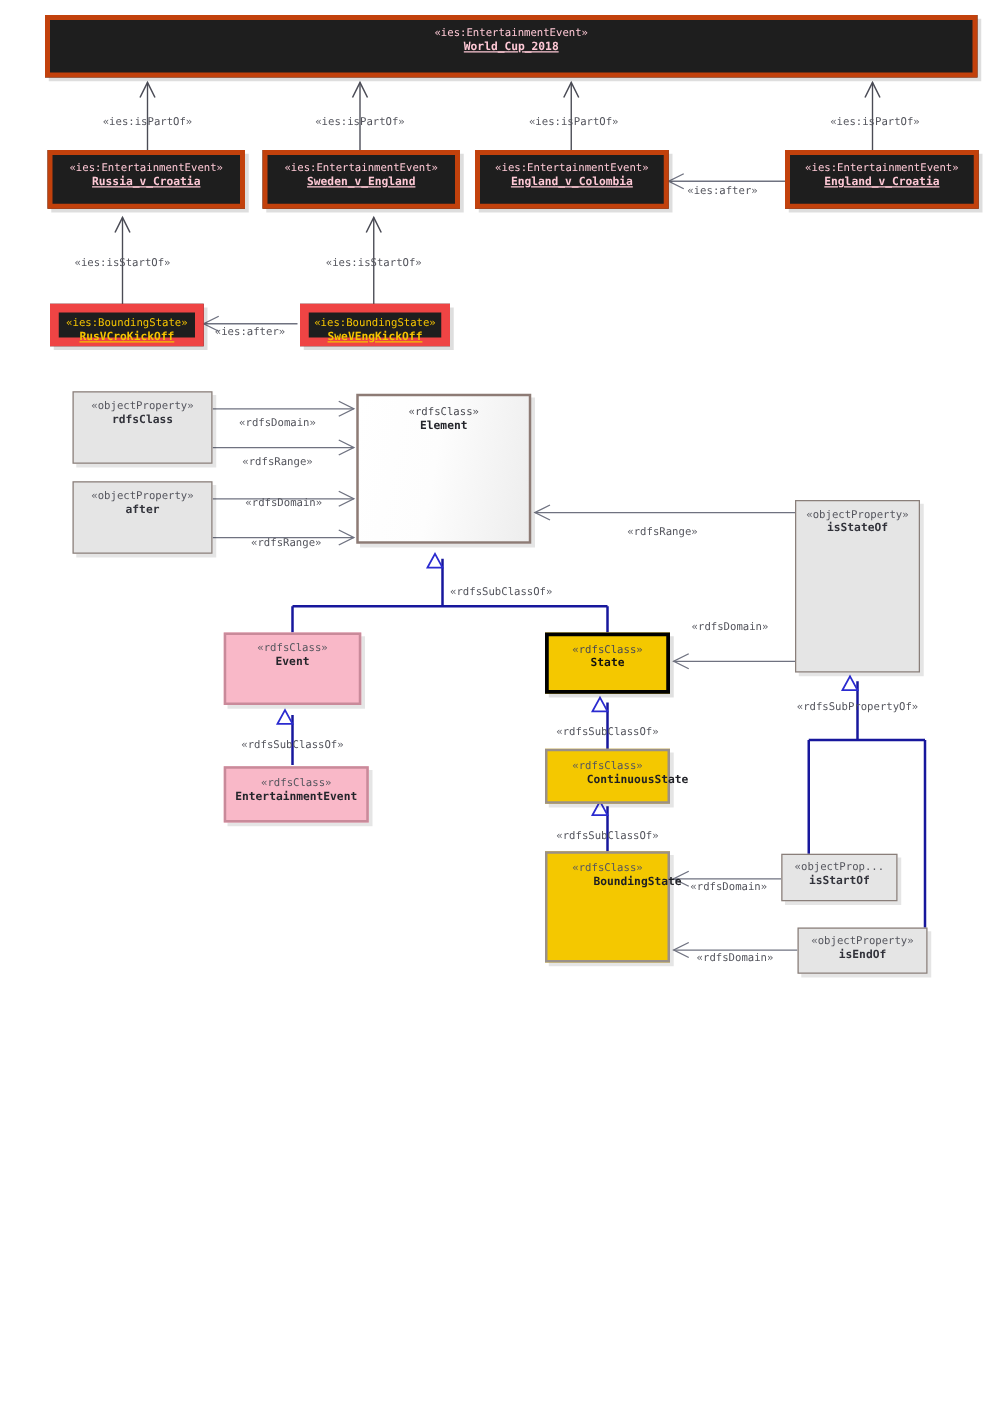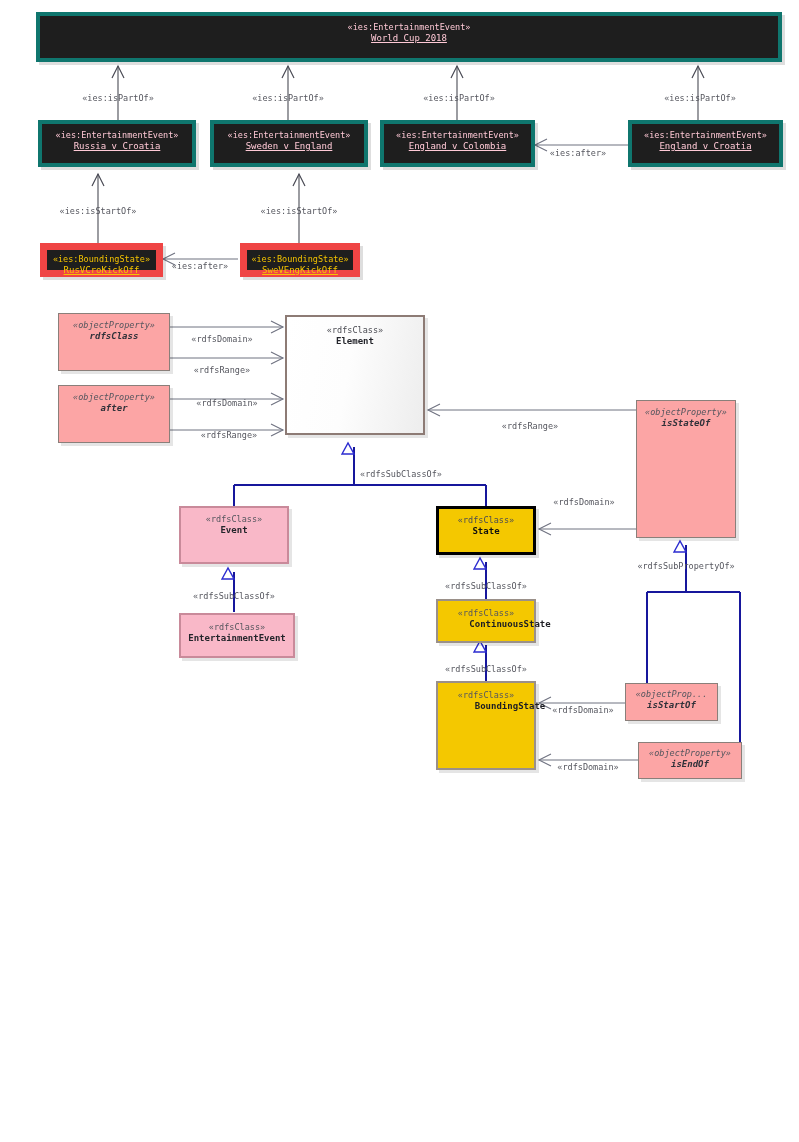--- a/index.html
+++ b/index.html
@@ -12,39 +12,38 @@
 
   
   .node{
     position:absolute;box-sizing:border-box;
     display:flex;flex-direction:column;align-items:center;justify-content:flex-start;
     text-align:center;line-height:1.28;
     padding-top:6px;
     z-index:5;
   }
   .node .stereo{display:block;font-size:8.5px;letter-spacing:0px;white-space:nowrap;}
-  .node .nm{display:block;font-size:9px;font-weight:normal;white-space:nowrap;}
+  .node .nm{display:block;font-size:9px;font-weight:bold;white-space:nowrap;}
 
   
   .inst{
     background:#1e1e1e;
     box-shadow:3px 3px 0 0 rgba(0,0,0,0.13);
   }
-  .inst.ev{border:4px solid #0f766e;}
+  .inst.ev{border:4px solid #c2410c;}
   .inst.ev .stereo,.inst.ev .nm{color:#ffc9d6;}
   .inst.ev .nm{text-decoration:underline;}
   .inst.bs{border:7px solid #ef4444;}
   .inst.bs .stereo,.inst.bs .nm{color:#f5c400;}
   .inst.bs .nm{text-decoration:underline;}
 
   
   .prop{
-    background:#fca5a5;border:1px solid #8a7f7a;
-    box-shadow:3px 3px 0 0 rgba(0,0,0,0.10);
-    font-style:italic;
+    background:#e5e5e5;border:1px solid #8a7f7a;
+    box-shadow:3px 3px 0 0 rgba(0,0,0,0.10);
   }
   .prop .stereo{color:#55565e;}
   .prop .nm{color:#31323a;font-weight:bold;}
 
   .cls-element{
     background:linear-gradient(100deg,#ffffff 0%,#fdfdfd 45%,#ededed 100%);
     border:2px solid #8d7b75;
     box-shadow:3px 3px 0 0 rgba(0,0,0,0.10);
   }
   .cls-element .stereo{color:#4a4b52;}

